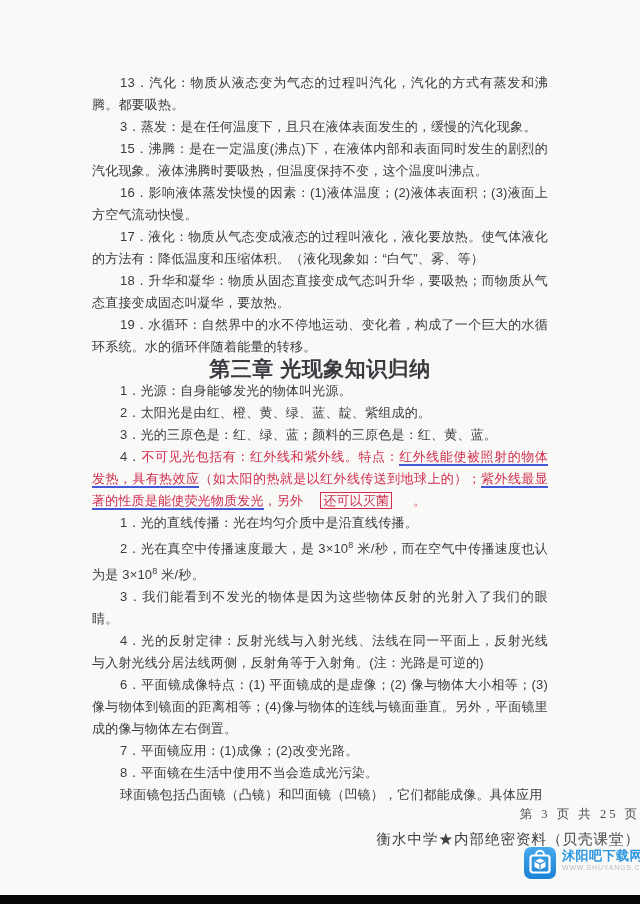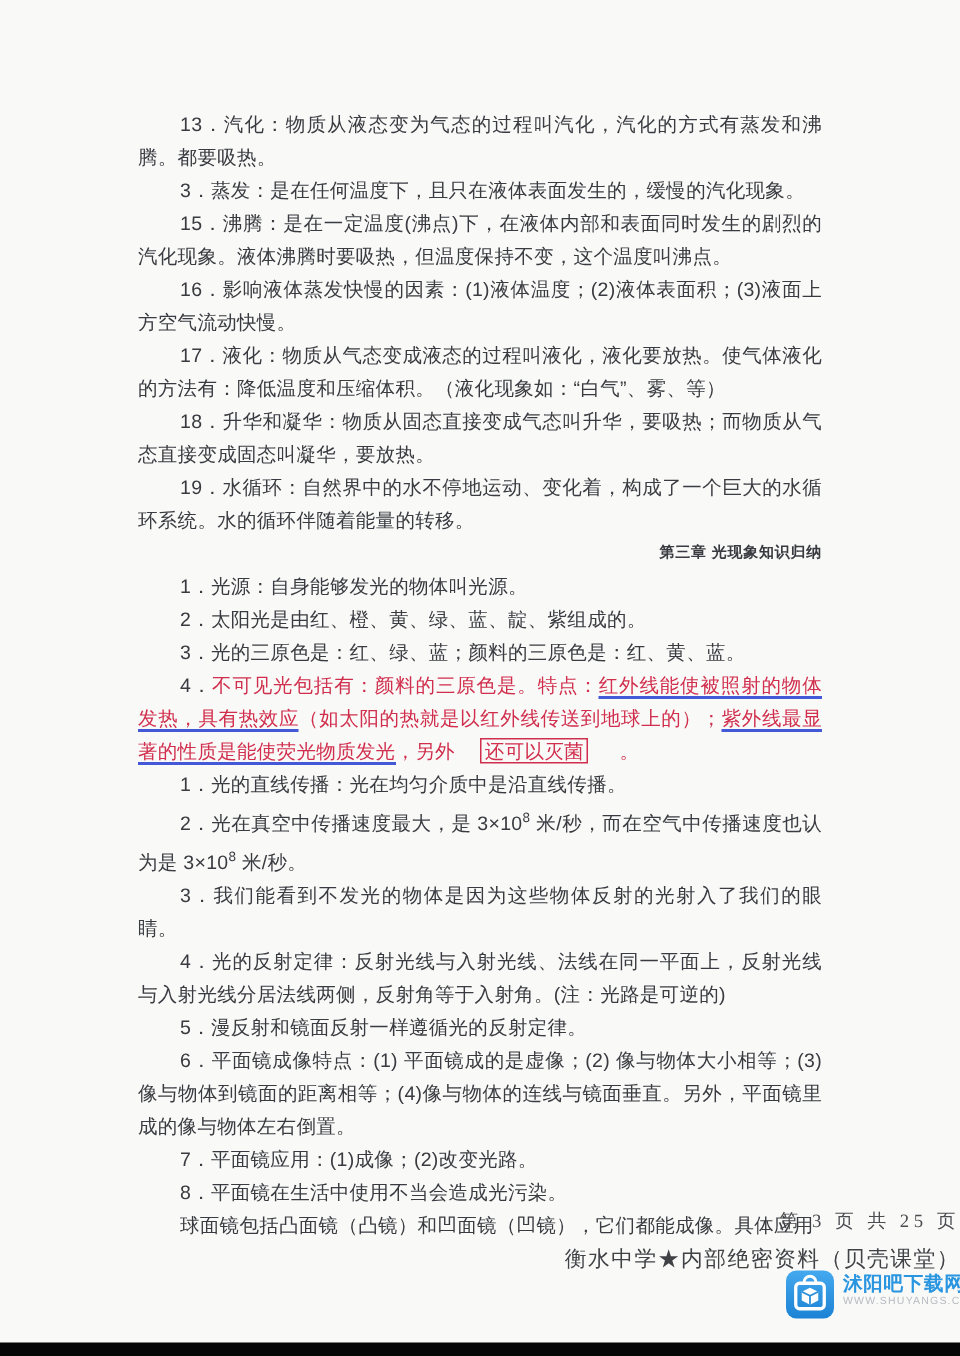--- a/index.html
+++ b/index.html
@@ -14,22 +14,22 @@
     position:absolute;
     left:92px;top:72px;width:456px;
     font-size:13px;line-height:22px;
     color:#3a3b40;
     text-align:justify;
     letter-spacing:0.2px;
   }
   .para{margin:0;text-indent:28px;}
   .heading{
     margin:0;text-indent:0;
-    text-align:right;
-    font-size:10px;line-height:22px;
+    text-align:center;
+    font-size:21px;line-height:22px;
     font-weight:bold;color:#232428;
     letter-spacing:0.5px;
   }
   .seg-n{color:#3a3b40;}
   .seg-r{color:#d02e4c;}
   .seg-ru{
     color:#d02e4c;
     border-bottom:2px solid #4459d8;
     padding-bottom:0px;
   }
@@ -87,26 +87,25 @@
       <p class="para"><span class="seg-n">3．蒸发：是在任何温度下，且只在液体表面发生的，缓慢的汽化现象。</span></p>
       <p class="para"><span class="seg-n">15．沸腾：是在一定温度(沸点)下，在液体内部和表面同时发生的剧烈的汽化现象。液体沸腾时要吸热，但温度保持不变，这个温度叫沸点。</span></p>
       <p class="para"><span class="seg-n">16．影响液体蒸发快慢的因素：(1)液体温度；(2)液体表面积；(3)液面上方空气流动快慢。</span></p>
       <p class="para"><span class="seg-n">17．液化：物质从气态变成液态的过程叫液化，液化要放热。使气体液化的方法有：降低温度和压缩体积。（液化现象如：“白气”、雾、等）</span></p>
       <p class="para"><span class="seg-n">18．升华和凝华：物质从固态直接变成气态叫升华，要吸热；而物质从气态直接变成固态叫凝华，要放热。</span></p>
       <p class="para"><span class="seg-n">19．水循环：自然界中的水不停地运动、变化着，构成了一个巨大的水循环系统。水的循环伴随着能量的转移。</span></p>
       <h2 class="heading"><span class="seg-n">第三章 光现象知识归纳</span></h2>
       <p class="para"><span class="seg-n">1．光源：自身能够发光的物体叫光源。</span></p>
       <p class="para"><span class="seg-n">2．太阳光是由红、橙、黄、绿、蓝、靛、紫组成的。</span></p>
       <p class="para"><span class="seg-n">3．光的三原色是：红、绿、蓝；颜料的三原色是：红、黄、蓝。</span></p>
-      <p class="para"><span class="seg-n">4．</span><span class="seg-r">不可见光包括有：颜料的三原色是。特点：</span><span class="seg-ru">红外线能使被照射的物体发热，具有热效应</span><span class="seg-r">（如太阳的热就是以红外线传送到地球上的）；</span><span class="seg-ru">紫外线最显著的性质是能使荧光物质发光</span><span class="seg-r">，另外</span><span class="seg-rb">还可以灭菌</span><span class="seg-r"> 。</span></p>
+      <p class="para"><span class="seg-n">4．</span><span class="seg-r">不可见光包括有：红外线和紫外线。特点：</span><span class="seg-ru">红外线能使被照射的物体发热，具有热效应</span><span class="seg-r">（如太阳的热就是以红外线传送到地球上的）；</span><span class="seg-ru">紫外线最显著的性质是能使荧光物质发光</span><span class="seg-r">，另外</span><span class="seg-rb">还可以灭菌</span><span class="seg-r"> 。</span></p>
       <p class="para"><span class="seg-n">1．光的直线传播：光在均匀介质中是沿直线传播。</span></p>
       <p class="para"><span class="seg-n">2．光在真空中传播速度最大，是 3×10</span><span class="seg-sup">8</span><span class="seg-n"> 米/秒，而在空气中传播速度也认为是 3×10</span><span class="seg-sup">8</span><span class="seg-n"> 米/秒。</span></p>
       <p class="para"><span class="seg-n">3．我们能看到不发光的物体是因为这些物体反射的光射入了我们的眼睛。</span></p>
       <p class="para"><span class="seg-n">4．光的反射定律：反射光线与入射光线、法线在同一平面上，反射光线与入射光线分居法线两侧，反射角等于入射角。(注：光路是可逆的)</span></p>
-      <p class="para"><span class="seg-n">5．漫反射和镜面反射一样遵循光的反射定律。</span></p>
       <p class="para"><span class="seg-n">6．平面镜成像特点：(1) 平面镜成的是虚像；(2) 像与物体大小相等；(3)像与物体到镜面的距离相等；(4)像与物体的连线与镜面垂直。另外，平面镜里成的像与物体左右倒置。</span></p>
       <p class="para"><span class="seg-n">7．平面镜应用：(1)成像；(2)改变光路。</span></p>
       <p class="para"><span class="seg-n">8．平面镜在生活中使用不当会造成光污染。</span></p>
       <p class="para"><span class="seg-n">球面镜包括凸面镜（凸镜）和凹面镜（凹镜），它们都能成像。具体应用</span></p>
     </div>
 
   <div class="page-num">第 3 页 共 25 页</div>
 
   <div class="brand-line">衡水中学★内部绝密资料（贝壳课堂）</div>
 

